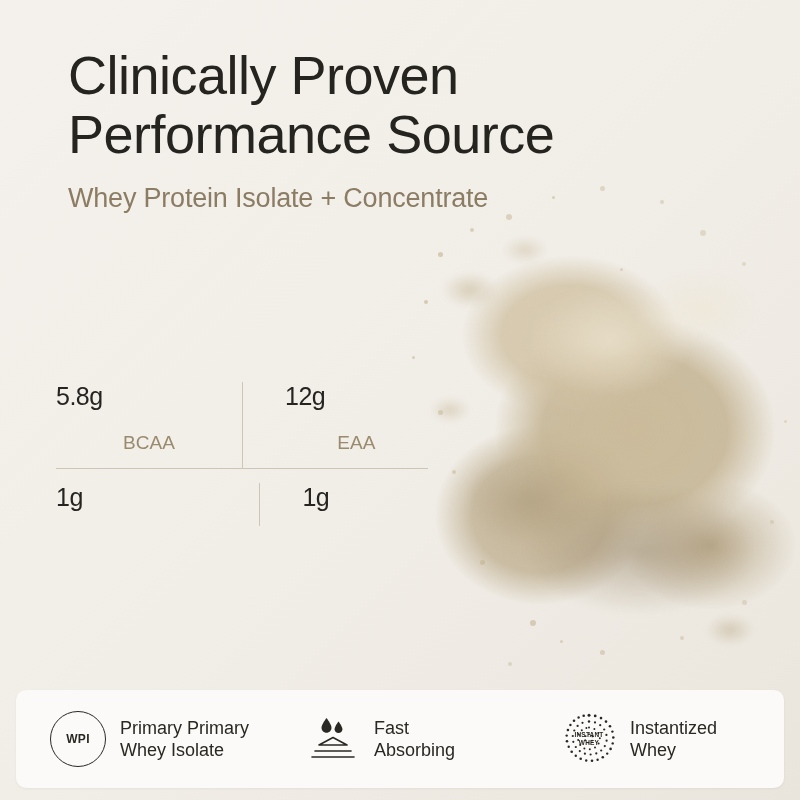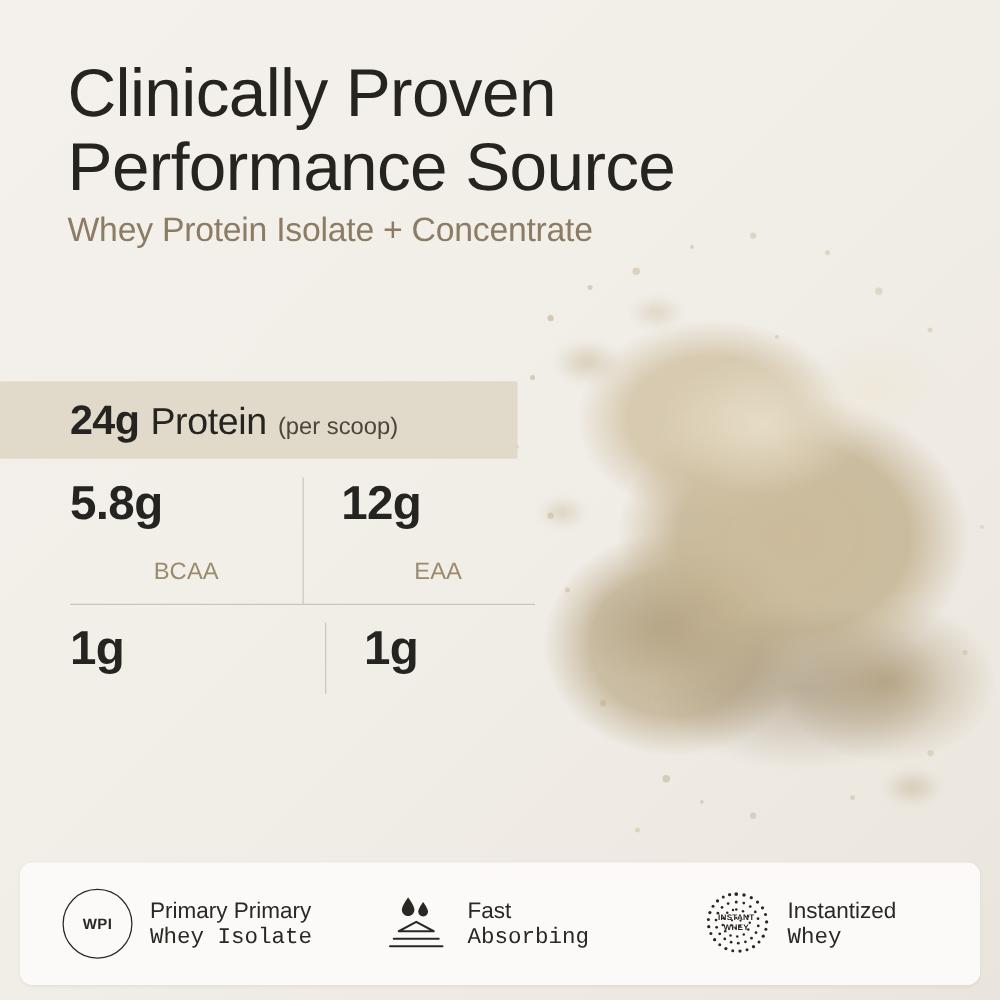--- a/index.html
+++ b/index.html
@@ -79,34 +79,34 @@
   .speck {
     position: absolute;
     border-radius: 50%;
     background: #b9a77f;
     opacity: 0.75;
   }
 
   
   .headline {
     position: absolute;
-    left: 54px;
+    left: 68px;
     top: 46px;
     width: 620px;
   }
   .headline h1 {
     margin: 0;
     font-size: 54px;
     line-height: 1.10;
     letter-spacing: -0.5px;
     font-weight: 400;
     color: #26241f;
   }
   .headline .sub {
-    margin-top: 4px;
+    margin-top: 18px;
     font-size: 27px;
     font-weight: 400;
     color: #8b7c63;
     letter-spacing: -0.2px;
   }
 
   
   .protein-band {
     position: absolute;
     left: 0;
@@ -149,26 +149,26 @@
   }
   .spec-row {
     display: flex;
   }
   .spec-cell {
     width: 186px;
     box-sizing: border-box;
     padding-bottom: 14px;
   }
   .spec-cell.right {
-    padding-left: 30px;
+    padding-left: 42px;
     border-left: 1px solid #cdc5b5;
   }
   .spec-cell .val {
-    font-size: 38px;
-    font-weight: 700;
+    font-size: 25px;
+    font-weight: 400;
     color: #262420;
     letter-spacing: -0.5px;
     line-height: 1.15;
   }
   .spec-cell .lab {
     margin-top: 21px;
     font-size: 19px;
     color: #9a8a6e;
     letter-spacing: 0.1px;
     text-align: center;
@@ -228,21 +228,20 @@
     color: #2a2823;
     letter-spacing: 0.3px;
   }
   .feature .txt {
     font-size: 18px;
     line-height: 1.25;
     color: #2a2823;
   }
   .feature .txt .l2 {
     display: block;
-    font-family: Liberation Mono, monospace;
   }
 
   .dotring {
     position: absolute;
     inset: 0;
   }
   .iw-label {
     position: absolute;
     left: 0; right: 0;
     top: 19px;
@@ -290,27 +289,20 @@
   </div>
 
   <div class="headline">
     <h1>
       <span>Clinically Proven</span><br>
       <span>Performance Source</span>
     </h1>
     <div class="sub">Whey Protein Isolate + Concentrate</div>
   </div>
 
-  <div class="protein-band">
-    <div class="inner">
-      <span class="amount">24g</span>
-      <span class="word">Protein</span>
-      <span class="per">(per scoop)</span>
-    </div>
-  </div>
 
   <div class="spec-grid">
     <div class="spec-row">
       <div class="spec-cell">
         <div class="val">5.8g</div>
         <div class="lab"><span>BCAA</span></div>
       </div>
       <div class="spec-cell right">
         <div class="val">12g</div>
         <div class="lab"><span>EAA</span></div>

